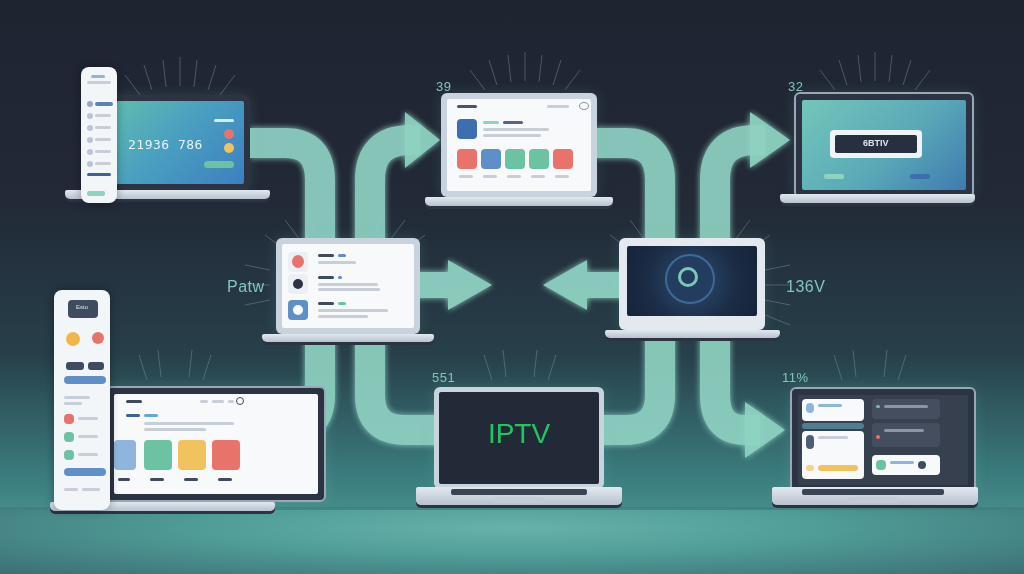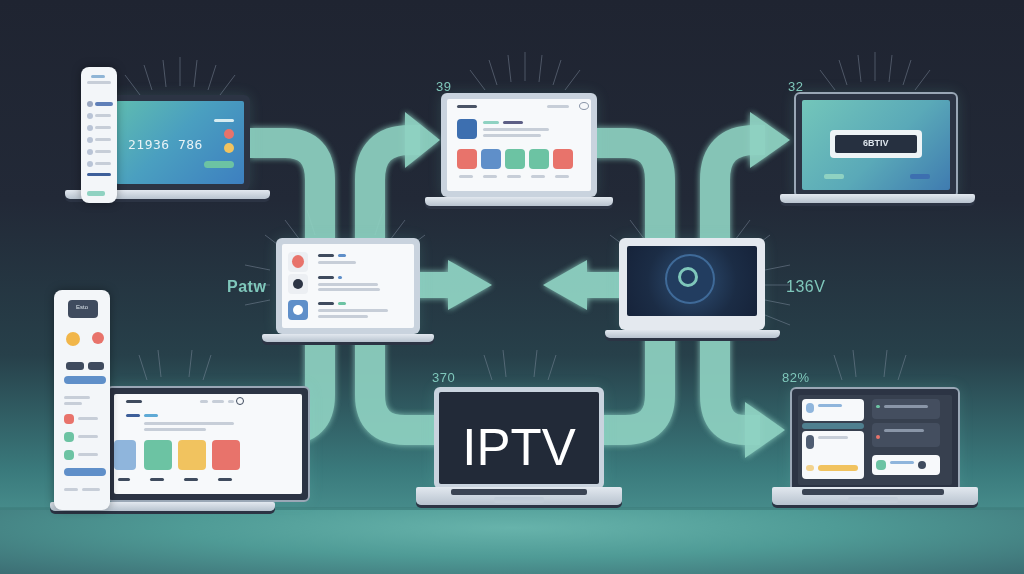--- a/index.html
+++ b/index.html
@@ -9,21 +9,21 @@
   .floor{position:absolute;left:0;right:0;top:508px;height:66px;
     background:radial-gradient(ellipse at 50% 30%,#67b3ab 0%,#4f9b96 45%,#3c6e74 100%);}
   .floor-line{position:absolute;left:0;right:0;top:507px;height:3px;background:#3f7f7e;opacity:.8;}
   .label{position:absolute;color:#7fc7bb;font-size:13px;letter-spacing:.5px;}
   .label.big{font-size:16px;}
   
   .flow{position:absolute;left:0;top:0;width:1024px;height:574px;pointer-events:none;}
   
   .laptop{position:absolute;}
   .lid{position:absolute;background:#c9d3de;border-radius:6px;box-shadow:0 0 14px rgba(130,220,200,.15);}
-  .lid.dark{background:#2c3444;border:2px solid #9aa7b6;}
+  .lid.dark{background:#2c3444;border:2px solid #9aa7b6;padding-left:16px;}
   .screen{position:absolute;left:6px;top:6px;right:6px;bottom:6px;border-radius:2px;overflow:hidden;}
   .base{position:absolute;background:linear-gradient(#e2e8ef,#b8c3cf);border-radius:2px 2px 5px 5px;box-shadow:0 3px 0 #2c3444;}
   .kbd{position:absolute;background:#3b4453;border-radius:2px;}
   .pad{position:absolute;background:#c2ccd7;border-radius:2px;}
   .bar{position:absolute;height:3px;border-radius:2px;background:#c7ced8;}
   .tile{position:absolute;border-radius:4px;}
   .phone{position:absolute;background:#f3f6f9;border-radius:8px;box-shadow:0 0 10px rgba(0,0,0,.35);}
   .txt{position:absolute;white-space:nowrap;}
 </style>
 </head>
@@ -139,24 +139,24 @@
 
     <rect x="415" y="272" width="40" height="26"></rect>
     <polygon points="448,260 492,285 448,310"></polygon>
     <rect x="580" y="272" width="45" height="26"></rect>
     <polygon points="587,260 543,285 587,310"></polygon>
   </g>
 </svg>
 
 <div class="label" style="left:436px;top:79px;">39</div>
 <div class="label" style="left:788px;top:79px;">32</div>
-<div class="label big" style="left:227px;top:278px;font-weight:bold;">Patw</div>
+<div class="label big" style="left:227px;top:278px;">Patw</div>
 <div class="label big" style="left:786px;top:278px;">136V</div>
-<div class="label" style="left:432px;top:370px;">370</div>
-<div class="label" style="left:782px;top:370px;">82%</div>
+<div class="label" style="left:432px;top:370px;">551</div>
+<div class="label" style="left:782px;top:370px;">11%</div>
 
 <div class="laptop" style="left:65px;top:65px;width:210px;height:145px;">
   <div class="lid" style="left:45px;top:30px;width:140px;height:95px;background:#2c3444;">
     <div class="screen" style="background:linear-gradient(135deg,#5fbcb0 0%,#4a9fc0 45%,#3d7fc0 100%);">
       <div class="txt" style="left:12px;top:36px;color:#e8f3f6;font-size:13px;font-family:'DejaVu Sans Mono',monospace;letter-spacing:.5px;">21936 786</div>
       <div class="tile" style="left:108px;top:28px;width:10px;height:10px;border-radius:50%;background:#e8736b;"></div>
       <div class="tile" style="left:108px;top:42px;width:10px;height:10px;border-radius:50%;background:#f1c35f;"></div>
       <div class="tile" style="left:88px;top:60px;width:30px;height:7px;border-radius:4px;background:#6cc3a3;"></div>
       <div class="bar" style="left:98px;top:18px;width:20px;background:#d6ecf1;"></div>
     </div>
@@ -304,21 +304,21 @@
       <div class="bar" style="left:24px;top:163px;width:20px;"></div>
     <div class="tile" style="left:10px;top:178px;width:42px;height:8px;background:#5f8fc9;border-radius:4px;"></div>
     <div class="bar" style="left:10px;top:198px;width:14px;"></div>
       <div class="bar" style="left:28px;top:198px;width:18px;"></div>
   </div>
 </div>
 
 <div class="laptop" style="left:416px;top:387px;width:206px;height:130px;">
   <div class="lid" style="left:18px;top:0;width:170px;height:102px;background:#c9d3de;">
     <div class="screen" style="left:5px;top:5px;right:5px;bottom:5px;background:#222a38;">
-      <div class="txt" style="left:0;right:0;top:26px;text-align:center;color:#ffffff;font-size:51px;">IPTV</div>
+      <div class="txt" style="left:0;right:0;top:26px;text-align:center;color:#22c55e;font-size:28px;">IPTV</div>
     </div>
   </div>
   <div class="base" style="left:0;top:100px;width:206px;height:18px;">
     <div class="kbd" style="left:35px;top:2px;width:136px;height:6px;"></div>
     <div class="pad" style="left:78px;top:10px;width:50px;height:6px;"></div>
   </div>
 </div>
 
 <div class="laptop" style="left:772px;top:387px;width:206px;height:130px;">
   <div class="lid dark" style="left:18px;top:0;width:166px;height:102px;background:#2c3444;">

